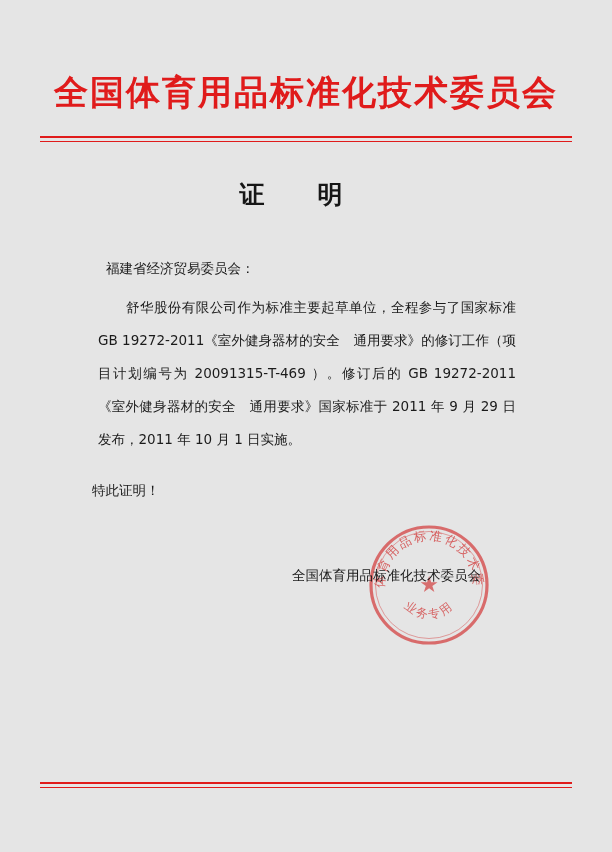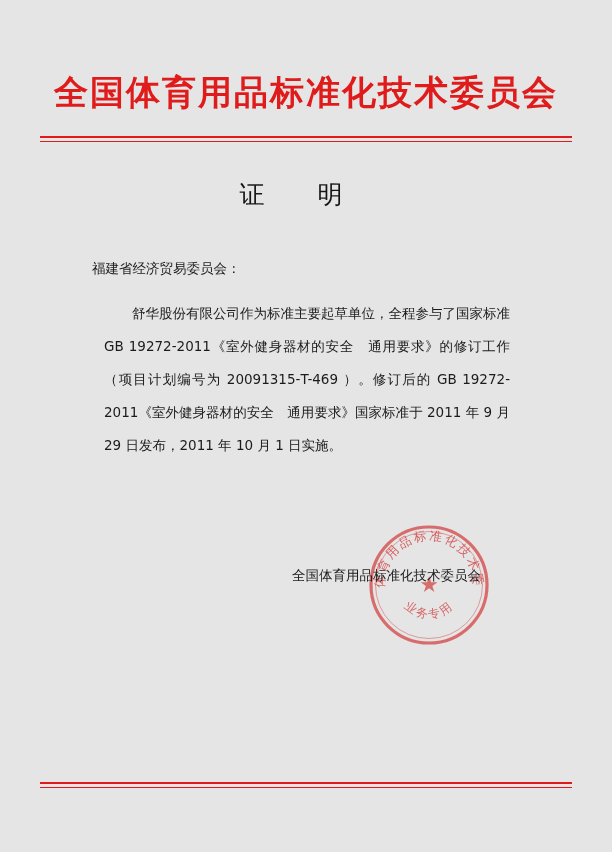--- a/index.html
+++ b/index.html
@@ -55,41 +55,41 @@
 
   
   .doc-title {
     position: absolute;
     left: 0;
     top: 178px;
     width: 596px;
     text-align: center;
     font-family: "DejaVu Sans", "Liberation Sans", sans-serif;
     font-size: 25px;
-    font-weight: normal;
+    font-weight: bold;
     letter-spacing: 14px;
     color: #161616;
   }
 
   
   .body-block {
     position: absolute;
     left: 92px;
     top: 252px;
     width: 430px;
     font-family: "DejaVu Sans", "Liberation Sans", sans-serif;
     font-size: 13.5px;
     line-height: 33px;
     color: #1b1b1b;
   }
   .salutation {
-    margin: 0 0 2px 0;
+    margin: 0 0 2px 14px;
   }
   .para {
-    margin: 12px;
+    margin: 6px;
     text-indent: 28px;
     text-align: justify;
   }
   .para-note {
     margin: 18px 0 0 0;
   }
 
   
   .signature {
     position: absolute;
@@ -127,20 +127,21 @@
   </div>
 
   <div class="rule rule-top"></div>
   <div class="rule rule-top2"></div>
 
   <div class="doc-title">证　明</div>
 
   <div class="body-block">
     <p class="salutation">福建省经济贸易委员会：</p>
     <p class="para">舒华股份有限公司作为标准主要起草单位，全程参与了国家标准 GB 19272-2011《室外健身器材的安全　通用要求》的修订工作（项目计划编号为 20091315-T-469 ）。修订后的 GB 19272-2011《室外健身器材的安全　通用要求》国家标准于 2011 年 9 月 29 日发布，2011 年 10 月 1 日实施。</p>
+    <p class="para-note">特此证明！</p>
   </div>
 
   <div class="seal">
     <svg width="126" height="126" viewBox="0 0 126 126" aria-hidden="true">
       <defs>
         <path id="sealArc" d="M 18,63 A 45,45 0 1 1 108,63" fill="none"></path>
         <path id="sealArcBottom" d="M 30,63 A 33,33 0 0 0 96,63" fill="none"></path>
       </defs>
       <circle cx="63" cy="63" r="58" fill="none" stroke="#d23c3c" stroke-width="3.2" opacity="0.72"></circle>
       <circle cx="63" cy="63" r="53.5" fill="none" stroke="#d23c3c" stroke-width="0.9" opacity="0.5"></circle>

